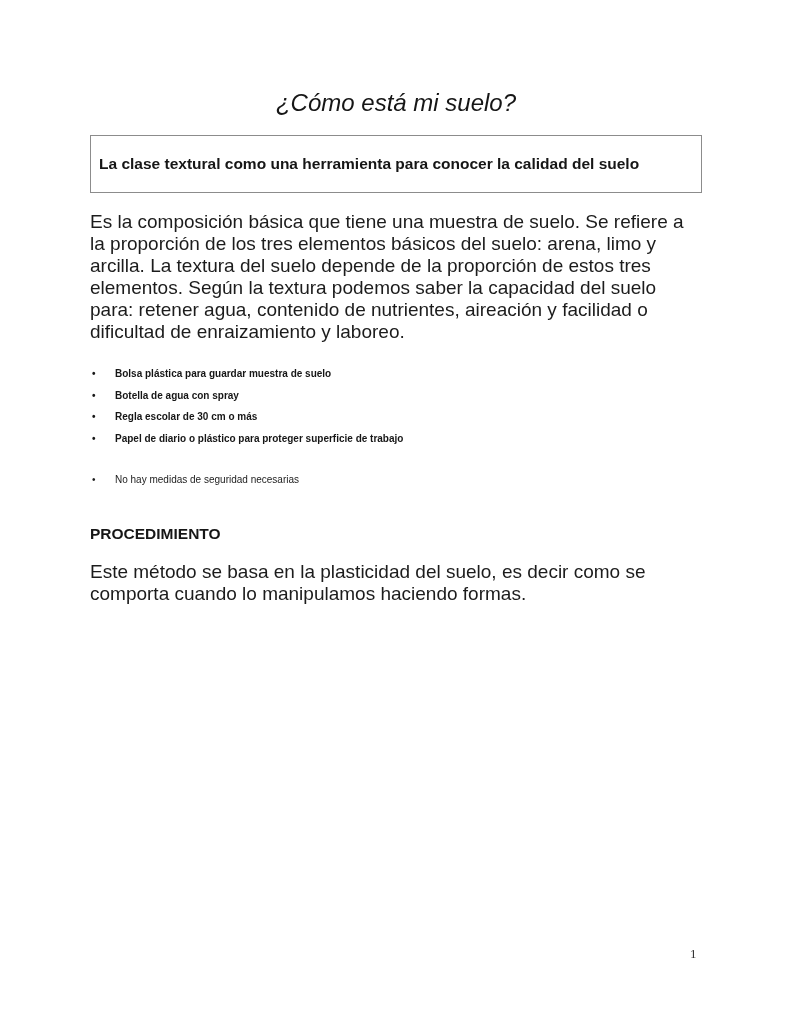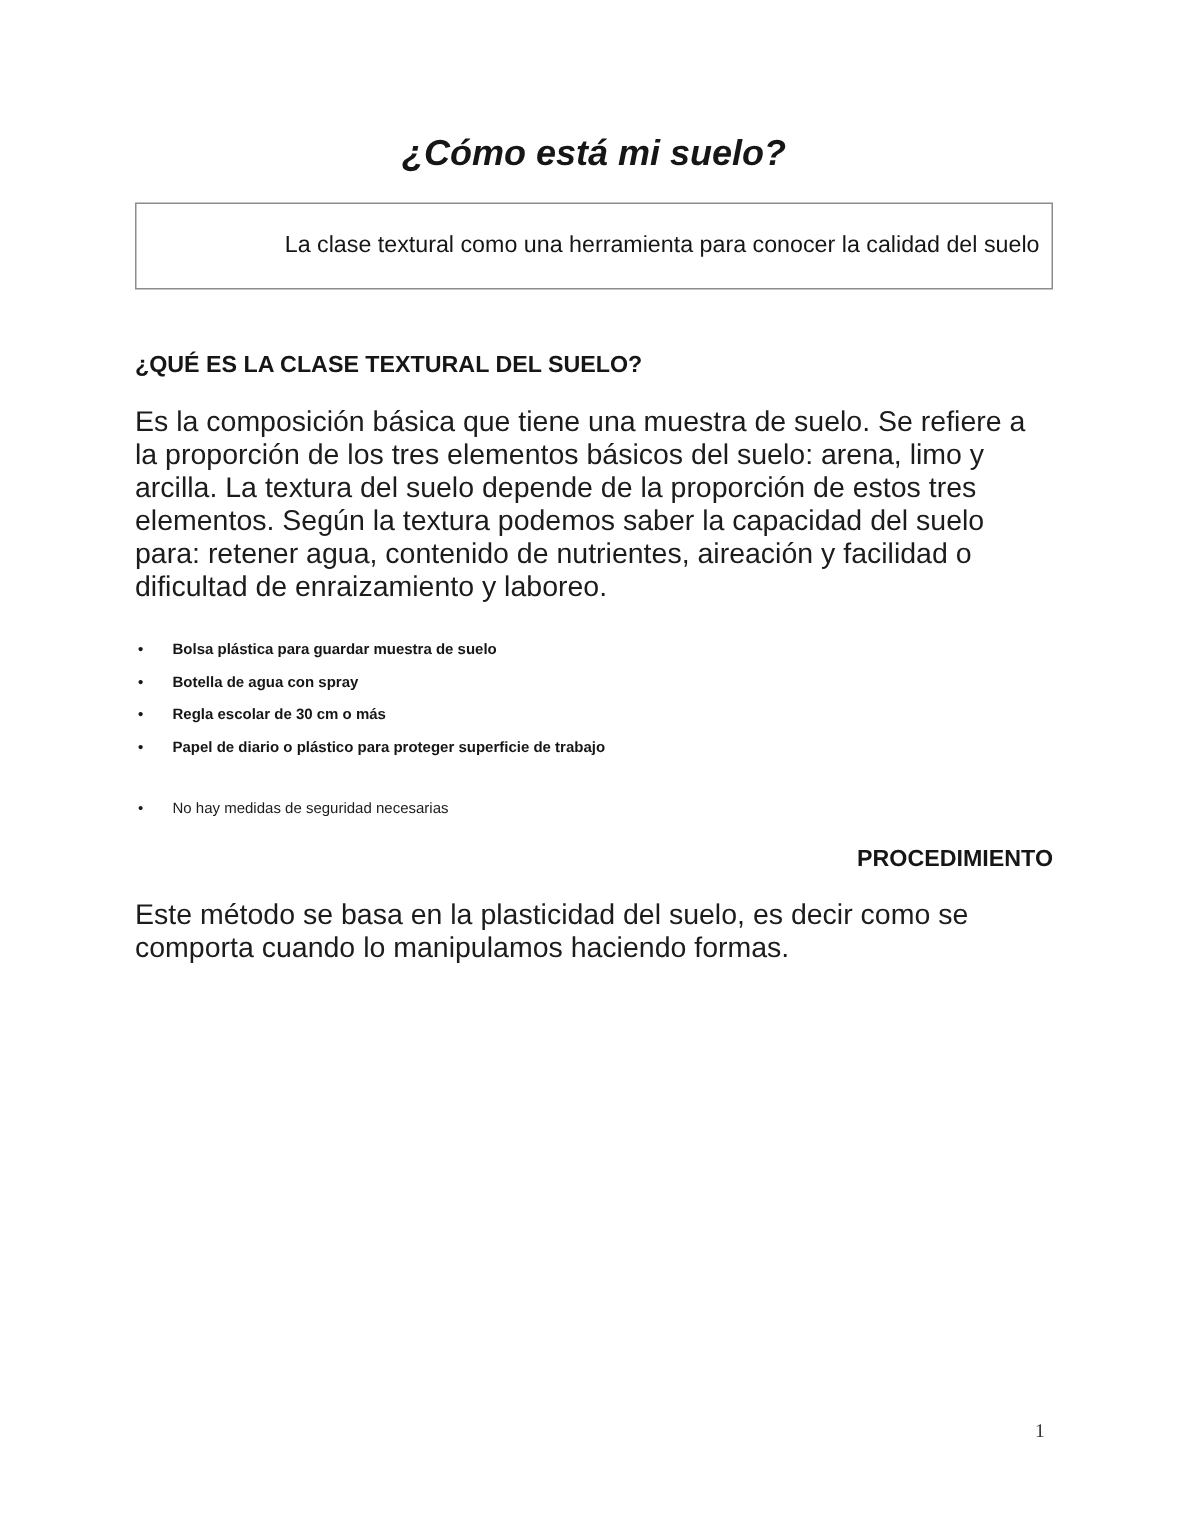--- a/index.html
+++ b/index.html
@@ -17,44 +17,44 @@
     box-sizing: border-box;
     padding: 0 84px 0 90px;
     overflow: hidden;
   }
   .doc-title {
     margin: 0;
     padding-top: 88px;
     text-align: center;
     font-size: 24px;
     line-height: 30px;
-    font-weight: bold;
+    font-weight: normal;
     font-style: italic;
     color: #161616;
   }
   .subtitle-box {
     margin-top: 17px;
     border: 1px solid #8c8c8c;
     padding: 19px 8px;
-    text-align: right;
+    text-align: left;
     font-size: 15.5px;
-    font-weight: normal;
+    font-weight: bold;
     color: #161616;
   }
   .section-heading {
     margin: 0;
     font-size: 15.5px;
     line-height: 19px;
     font-weight: bold;
     color: #161616;
   }
   .h-what    { margin-top: 41px; }
   .h-mat     { margin-top: 40px; }
   .h-safety  { margin-top: 30px; }
-  .h-proc    { margin-top: 12px; text-align: right; }
+  .h-proc    { margin-top: 33px; }
   .body-par {
     margin: 18px 0 0 0;
     font-size: 19px;
     line-height: 22px;
     color: #1c1c1c;
   }
   ul.doc-list {
     list-style: none;
     margin: 20px 0 0 0;
     padding: 0 0 0 2px;
@@ -89,21 +89,20 @@
 <body>
 
 <div class="page">
 
   <h1 class="doc-title">¿Cómo está mi suelo?</h1>
 
   <div class="subtitle-box">
     <span>La clase textural como una herramienta para conocer la calidad del suelo</span>
   </div>
 
-  <h2 class="section-heading h-what">¿QUÉ ES LA CLASE TEXTURAL DEL SUELO?</h2>
 
   <p class="body-par">Es la composición básica que tiene una muestra de suelo. Se refiere a la proporción de los tres elementos básicos del suelo: arena, limo y arcilla. La textura del suelo depende de la proporción de estos tres elementos. Según la textura podemos saber la capacidad del suelo para: retener agua, contenido de nutrientes, aireación y facilidad o dificultad de enraizamiento y laboreo.</p>
 
 
   <ul class="doc-list bold-items">
     <li>Bolsa plástica para guardar muestra de suelo</li>
     <li>Botella de agua con spray</li>
     <li>Regla escolar de 30 cm o más</li>
     <li>Papel de diario o plástico para proteger superficie de trabajo</li>
   </ul>

